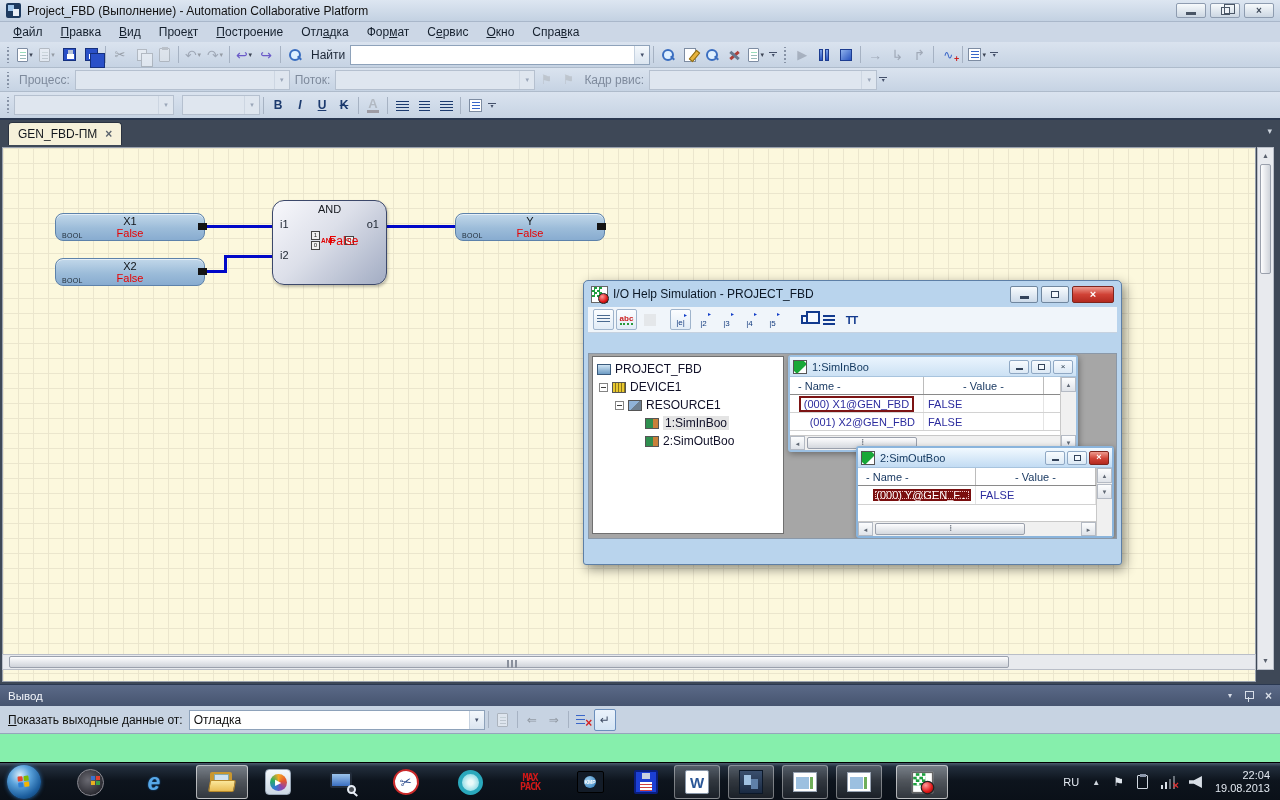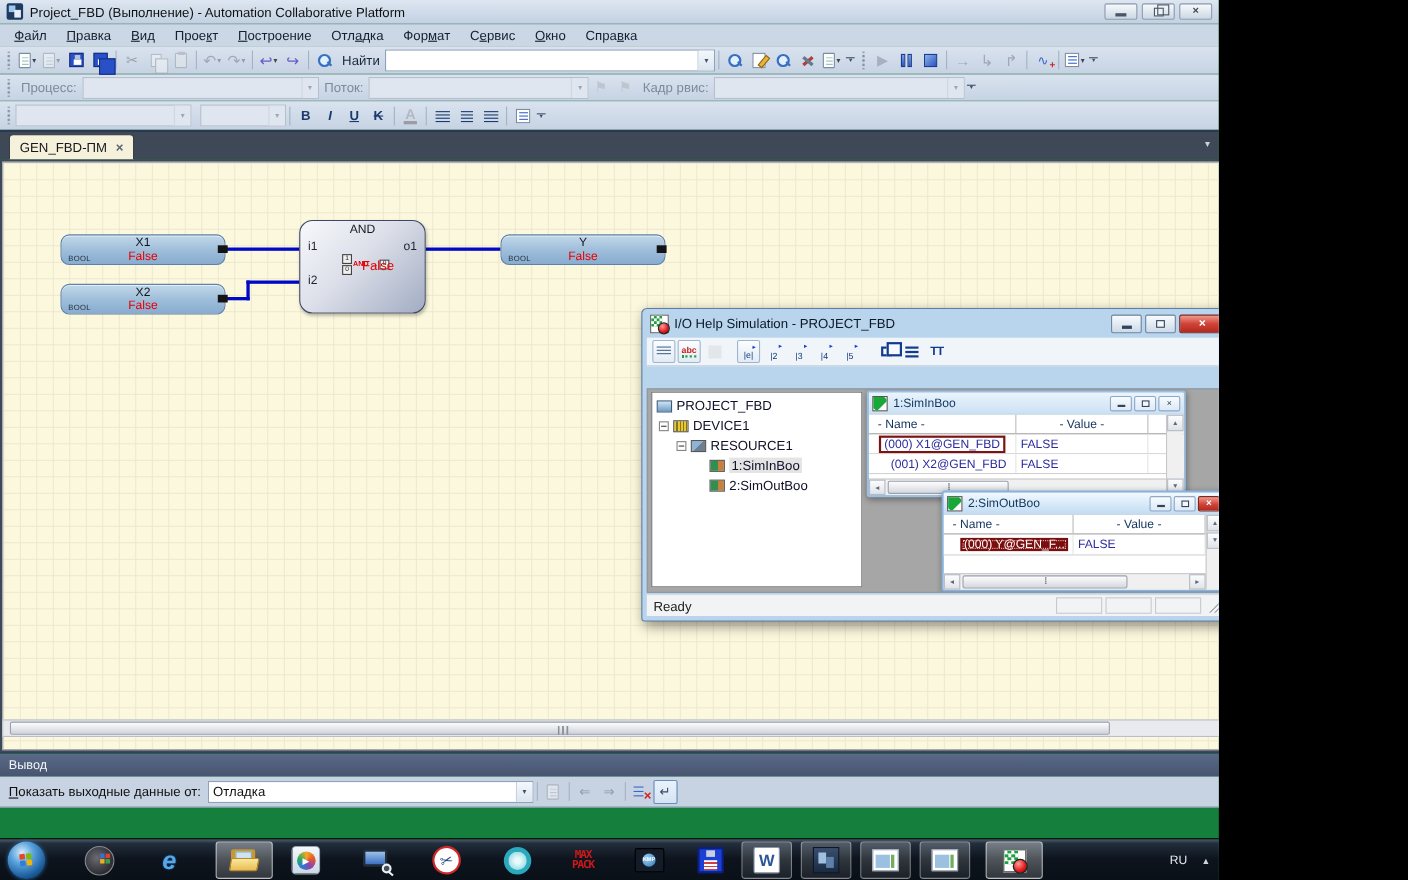--- a/index.html
+++ b/index.html
@@ -1,18 +1,18 @@
 <!DOCTYPE html>
 <html><head>
 <meta charset="utf-8">
 <style>
   *{box-sizing:border-box;margin:0;padding:0}
   html,body{width:1280px;height:800px;overflow:hidden}
   body{font-family:"Liberation Sans",sans-serif;font-size:12px;color:#111;background:#000}
-  #app{position:relative;width:1108px;height:800px;background:#15803d;overflow:hidden}
+  #app{position:relative;width:1280px;height:800px;background:#86efac;overflow:hidden}
 
   
   .titlebar{height:22px;display:flex;align-items:center;gap:6px;padding:0 6px;
     background:linear-gradient(#dde6f1,#c3d1e2);border-bottom:1px solid #a9b7ca}
   .appico{width:15px;height:15px;position:relative;background:#1d3a5f;border-radius:2px}
   .appico::before{content:"";position:absolute;left:2px;top:2px;width:6px;height:6px;background:#9fc6ec}
   .appico::after{content:"";position:absolute;right:2px;bottom:2px;width:6px;height:7px;background:#e8eef6}
   .cap-btns{margin-left:auto;display:flex;gap:4px}
   .cap-btn{width:30px;height:15px;border:1px solid #8e9cb0;border-radius:2px;
     background:linear-gradient(#f7fafc,#ccd7e3);display:flex;align-items:center;justify-content:center;
@@ -690,29 +690,20 @@
             <span class="a" style="top:16px">▼</span>
           </div>
           <div class="cwhs" style="right:16px">
             <span class="a">◄</span>
             <div class="cwhthumb" style="width:150px;margin-left:2px"></div>
             <span class="a" style="margin-left:auto">►</span>
           </div>
         </div>
       </div>
 
-      <div class="sw-status">
-        <span>Ready</span>
-        <span class="sbpanes">
-          <span class="sbpane"></span>
-          <span class="sbpane"></span>
-          <span class="sbpane"></span>
-          <span class="sgrip"></span>
-        </span>
-      </div>
     </div>
   </div>
 
   <div class="outhdr">
     <span>Вывод</span>
     <span class="hicons">
       <span style="font-size:8px">▾</span>
       <span class="pinico"></span>
       <span style="font-size:12px;font-weight:bold">×</span>
     </span>

